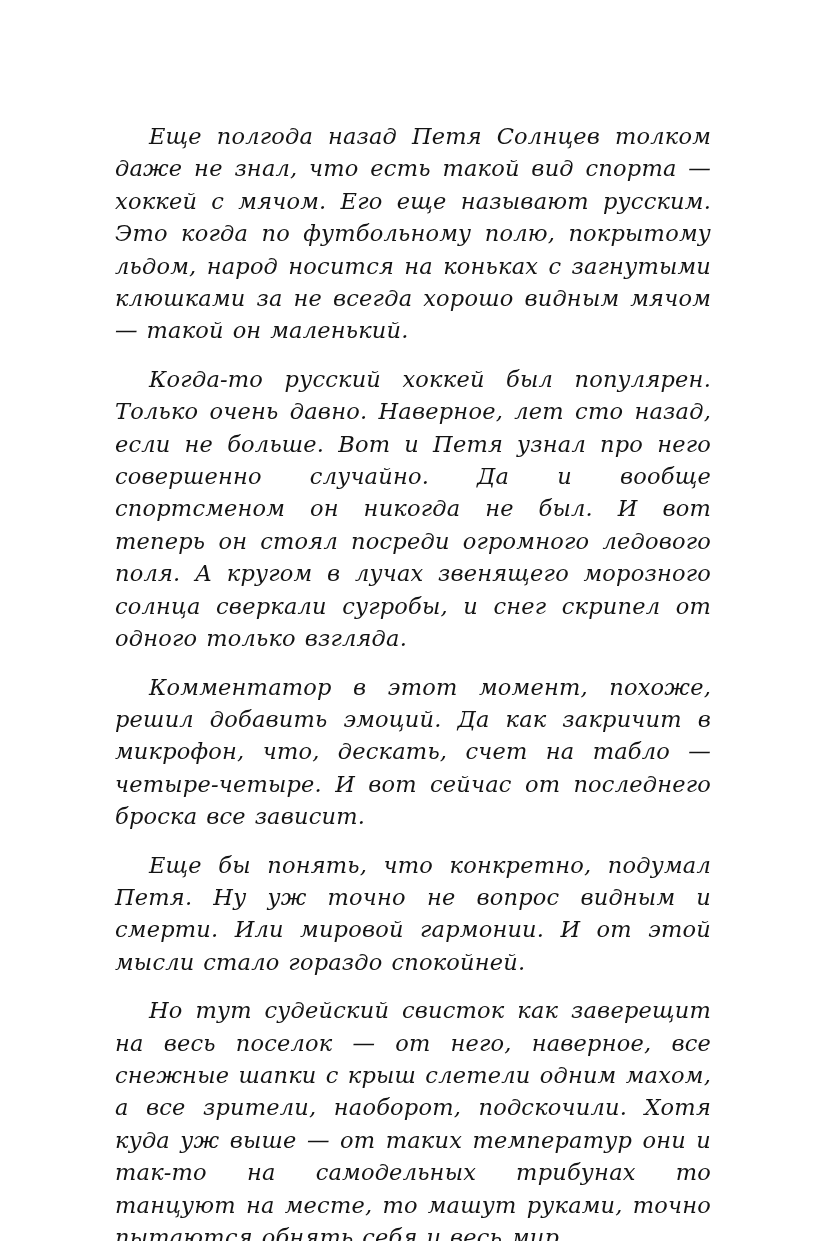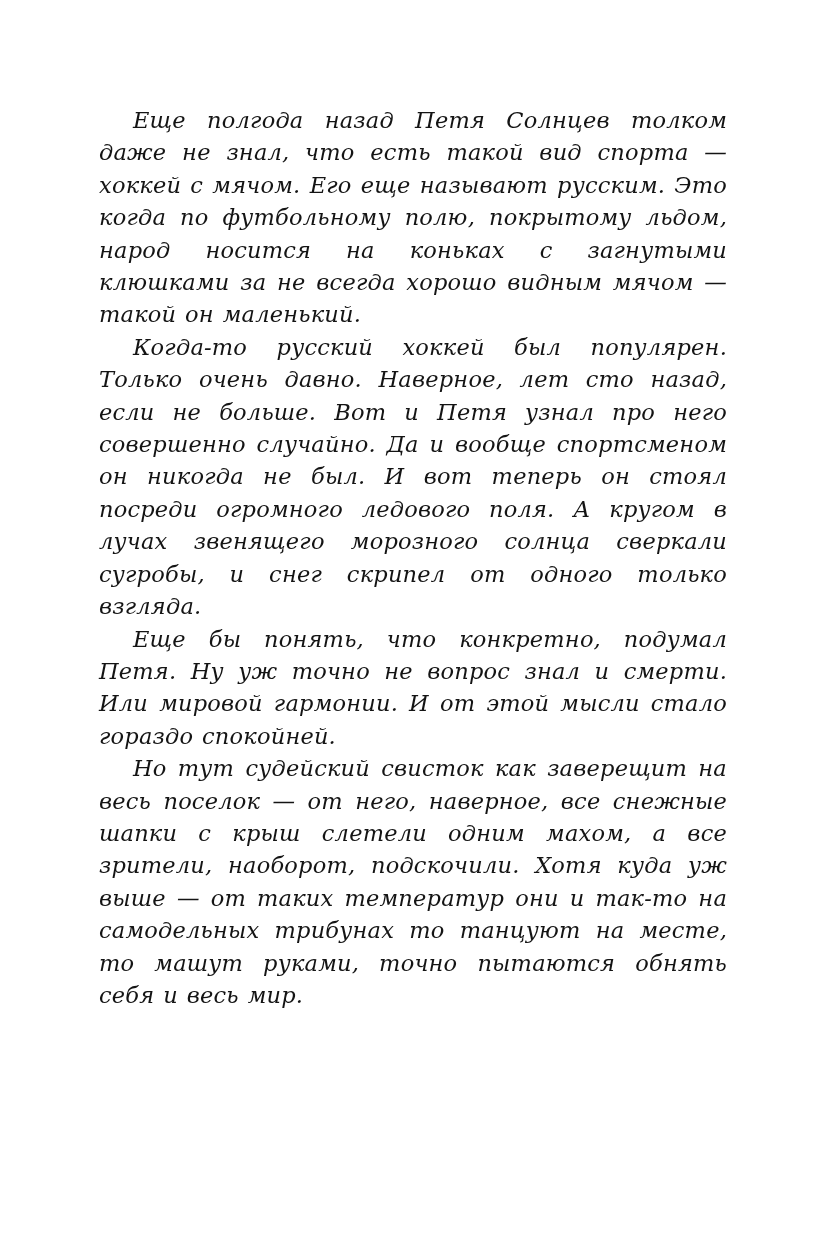--- a/index.html
+++ b/index.html
@@ -23,30 +23,31 @@
     font-family: "DejaVu Serif", "Liberation Serif", serif;
     font-style: italic;
     font-size: 22.5px;
     line-height: 32.4px;
     color: #141414;
     text-align: justify;
     letter-spacing: 0.2px;
     word-spacing: 1.5px;
   }
   .text-block p {
-    margin: 0;
+    margin: 16px;
     padding: 0;
     text-indent: 34px;
     hyphens: auto;
     -webkit-hyphens: auto;
   }
 </style>
 </head>
 <body>
 
 <div class="book-page" lang="ru">
   <div class="text-block">
     <p>Еще полгода назад Петя Солнцев толком даже не знал, что есть такой вид спорта — хоккей с мячом. Его еще называют русским. Это когда по футбольному полю, покрытому льдом, народ носится на коньках с загнутыми клюшками за не всегда хорошо видным мячом — такой он маленький.</p>
     <p>Когда-то русский хоккей был популярен. Только очень давно. Наверное, лет сто назад, если не больше. Вот и Петя узнал про него совершенно случайно. Да и вообще спортсменом он никогда не был. И вот теперь он стоял посреди огромного ледового поля. А кругом в лучах звенящего морозного солнца сверкали сугробы, и снег скрипел от одного только взгляда.</p>
-    <p>Еще бы понять, что конкретно, подумал Петя. Ну уж точно не вопрос знал и смерти. Или мировой гармонии. И от этой мысли стало гораздо спокойней.</p>
+    <p>Комментатор в этот момент, похоже, решил добавить эмоций. Да как закричит в микрофон, что, дескать, счет на табло — четыре-четыре. И вот сейчас от последнего броска все зависит.</p>
+    <p>Еще бы понять, что конкретно, подумал Петя. Ну уж точно не вопрос видным и смерти. Или мировой гармонии. И от этой мысли стало гораздо спокойней.</p>
     <p>Но тут судейский свисток как заверещит на весь поселок — от него, наверное, все снежные шапки с крыш слетели одним махом, а все зрители, наоборот, подскочили. Хотя куда уж выше — от таких температур они и так-то на самодельных трибунах то танцуют на месте, то машут руками, точно пытаются обнять себя и весь мир.</p>
   </div>
 </div>
 
 </body></html>

